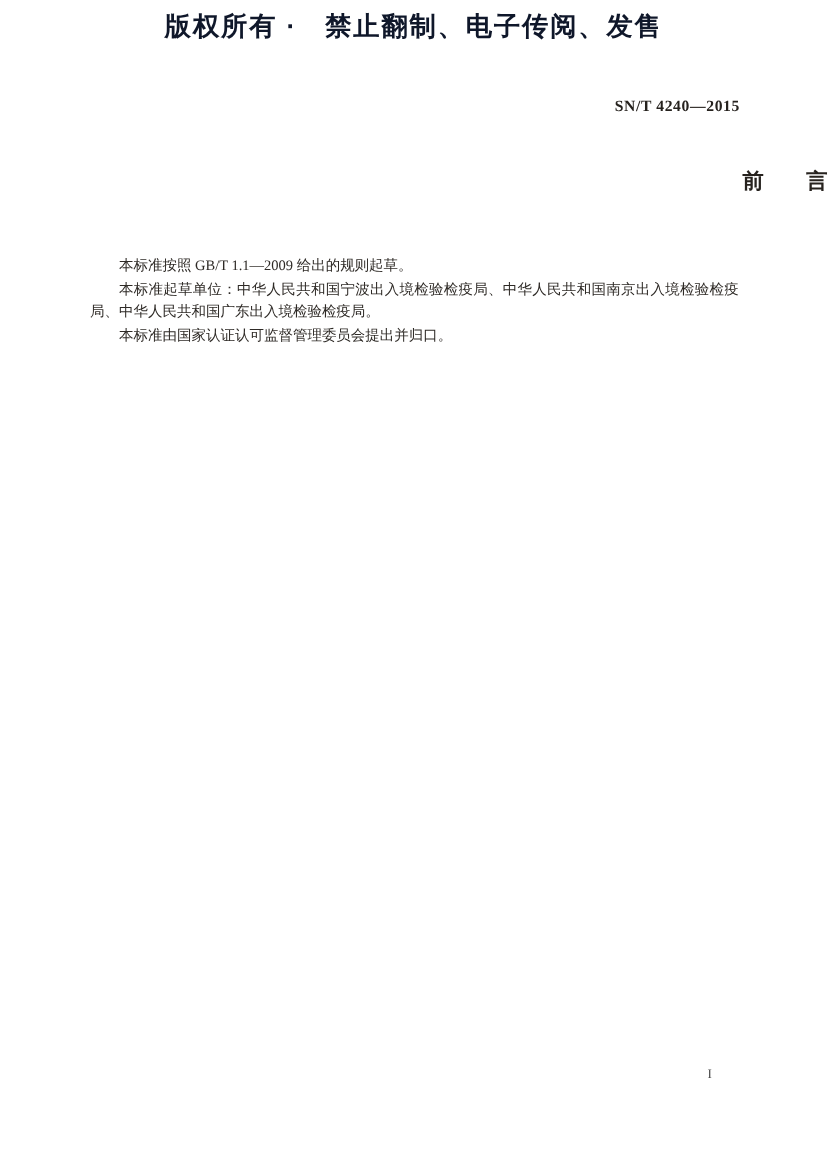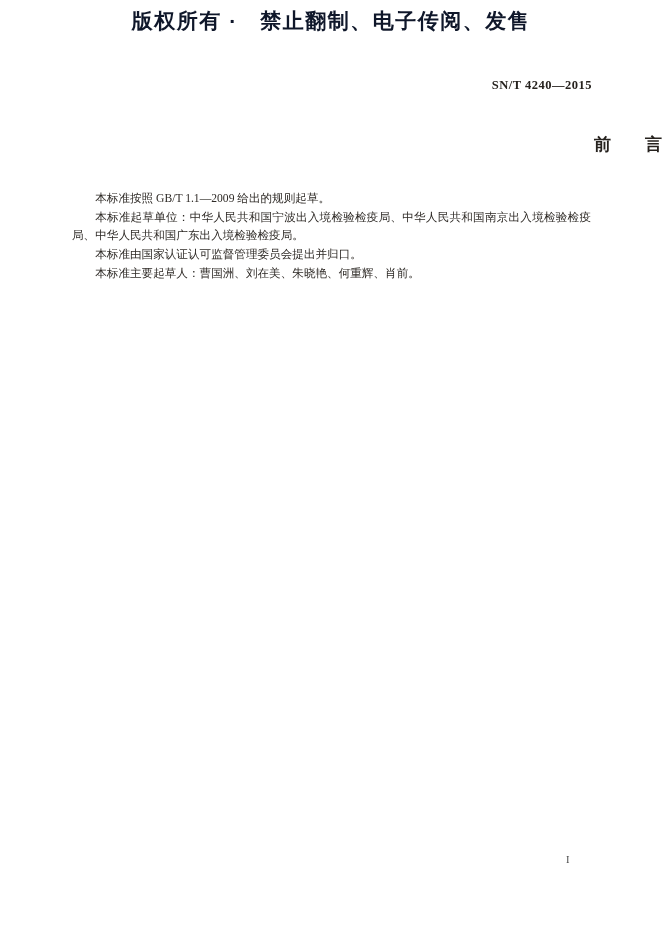--- a/index.html
+++ b/index.html
@@ -52,21 +52,21 @@
     margin: 0;
     text-align: right;
     font-family: "Liberation Sans", sans-serif;
     font-weight: bold;
     font-size: 17px;
     color: #26221e;
     white-space: pre;
   }
   .foreword-body {
     position: absolute;
-    top: 190px;
+    top: 204px;
     left: 72px;
     width: 519px;
   }
   .foreword-body p {
     margin: 0;
     padding: 0;
     font-size: 11.6px;
     line-height: 18.7px;
     text-indent: 2em;
     text-align: justify;
@@ -89,18 +89,17 @@
   <div class="copyright-header">版权所有 ·　禁止翻制、电子传阅、发售</div>
 
   <div class="standard-number">SN/T 4240—2015</div>
 
   <h1 class="foreword-title">前　　言</h1>
 
   <div class="foreword-body">
     <p>本标准按照 GB/T 1.1—2009 给出的规则起草。</p>
     <p>本标准起草单位：中华人民共和国宁波出入境检验检疫局、中华人民共和国南京出入境检验检疫局、中华人民共和国广东出入境检验检疫局。</p>
     <p>本标准由国家认证认可监督管理委员会提出并归口。</p>
-    <p>本标准主要起草人：曹国洲、刘在美、朱晓艳、何重辉、肖前。</p>
   </div>
 
   <div class="page-number">I</div>
 
 </div>
 
 </body></html>

